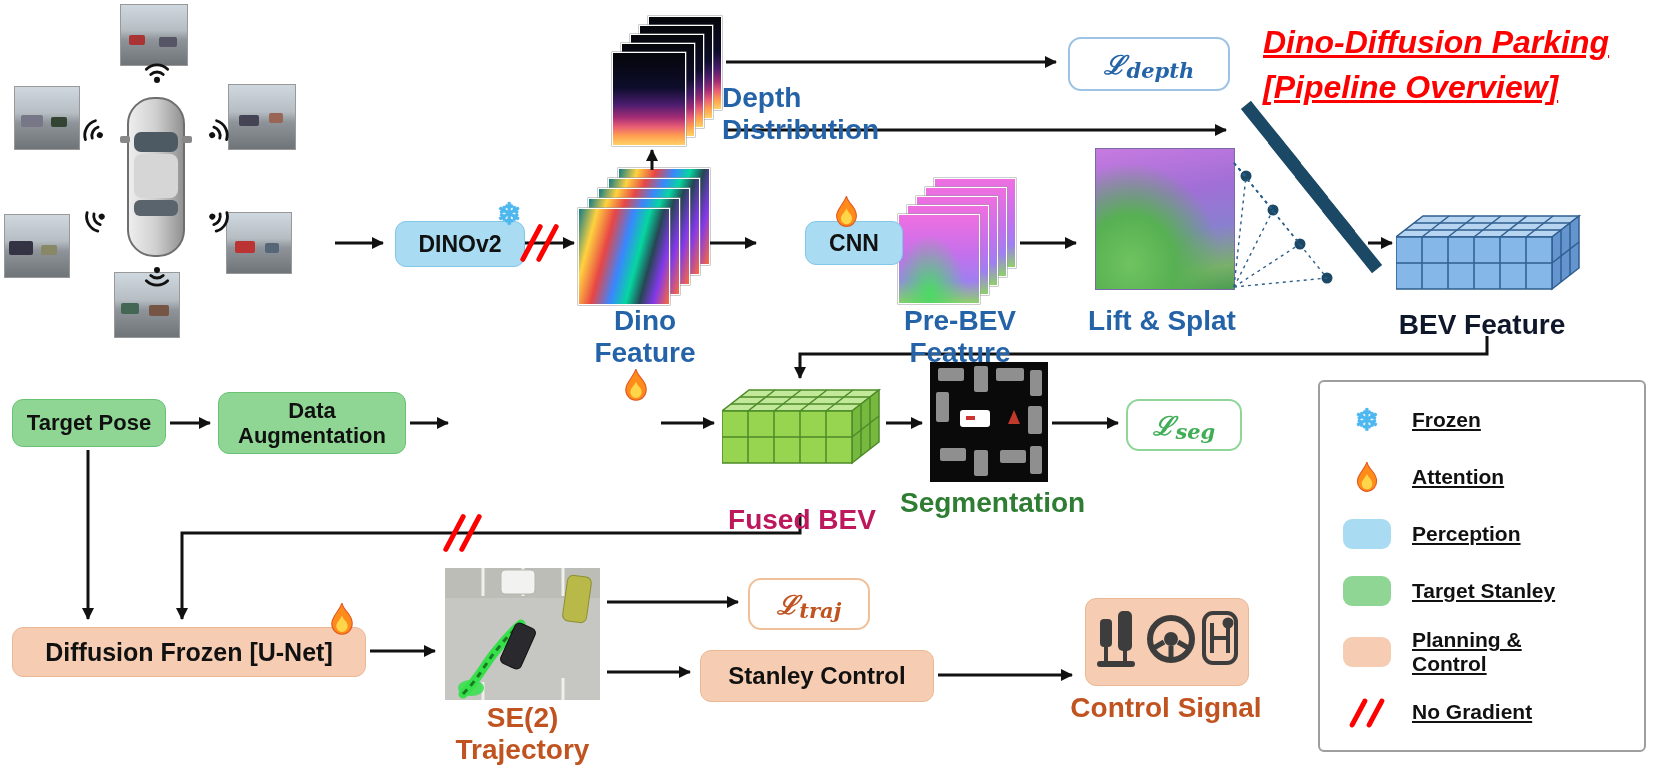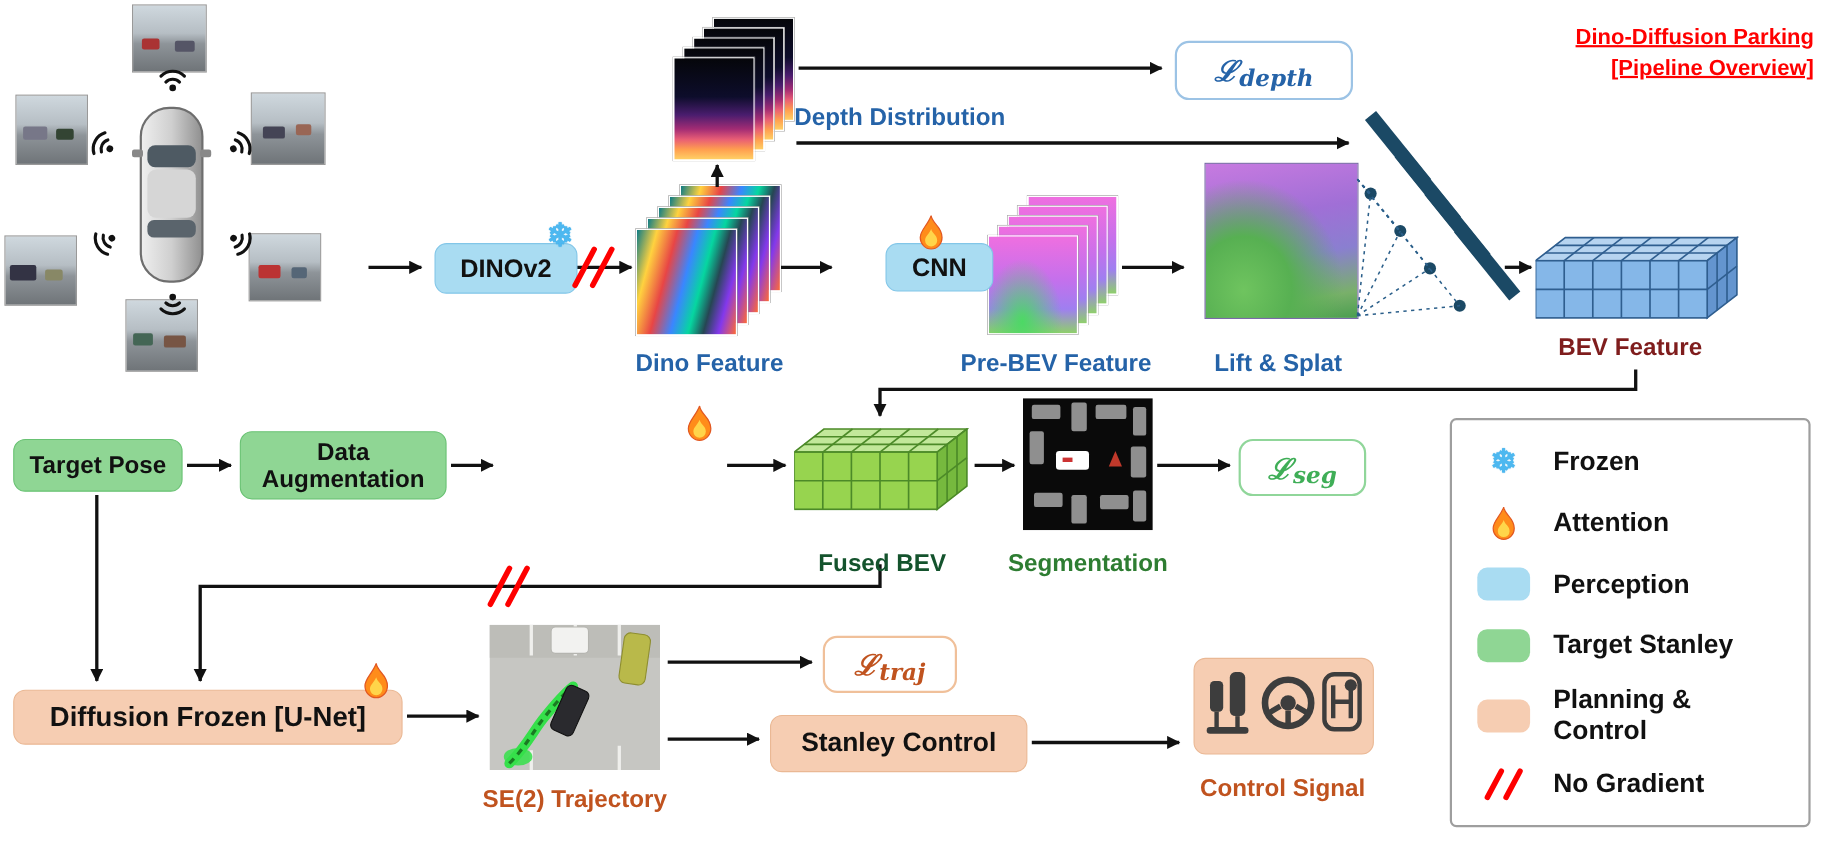--- a/index.html
+++ b/index.html
@@ -10,21 +10,21 @@
   .node{position:absolute;display:flex;align-items:center;justify-content:center;
         font-weight:bold;border-radius:11px;text-align:center;z-index:10;line-height:1.15;}
   .blue{background:#a9dcf2;border:1px solid #82c6e8;}
   .green{background:#8fd694;border:1px solid #69c273;}
   .peach{background:#f6cdb2;border:1px solid #ecb astfel;}
   .peach{background:#f6cdb2;border:1px solid #eab894;}
   .loss{position:absolute;background:#fff;border-radius:13px;display:flex;align-items:center;
         justify-content:center;font-family:"DejaVu Serif",serif;font-style:italic;font-weight:bold;
         font-size:26px;z-index:10;}
   .loss sub{font-size:21px;transform:translateY(6px);margin-left:1px;}
-  .lbl{position:absolute;font-weight:bold;font-size:22px;text-align:center;z-index:11;margin-top:12px;}
+  .lbl{position:absolute;font-weight:bold;font-size:28px;text-align:center;z-index:11;}
   .stack{position:absolute;z-index:4;}
   .stack .layer{position:absolute;border:1.5px solid #fff;box-shadow:0 0 0 0.5px #999;}
   .dino .layer{width:90px;height:95px;
     background:linear-gradient(105deg,#0e7c86 0%,#ffd23f 16%,#e84545 32%,#3a86ff 48%,#06d6a0 62%,#264653 74%,#8338ec 86%,#ff6b35 100%);}
   .dino .layer:nth-child(1){left:40px;top:0;}
   .dino .layer:nth-child(2){left:30px;top:10px;}
   .dino .layer:nth-child(3){left:20px;top:20px;}
   .dino .layer:nth-child(4){left:10px;top:30px;}
   .dino .layer:nth-child(5){left:0;top:40px;}
   .depth .layer{width:72px;height:92px;
@@ -51,24 +51,24 @@
   .camimg .car1,.camimg .car2{position:absolute;border-radius:2px;}
   .slash{position:absolute;width:5px;border-radius:3px;background:#fe0000;transform:rotate(28deg);z-index:15;}
   .flameicon{z-index:16;}
   .snow{position:absolute;color:#4db8f0;font-size:29px;font-weight:bold;z-index:16;
         text-shadow:0 0 1px #2a9fe0;}
   #legend{position:absolute;left:1318px;top:380px;width:328px;height:372px;background:#fff;
           border:2.5px solid #9e9e9e;border-radius:6px;z-index:10;display:flex;flex-direction:column;
           justify-content:space-around;padding:10px 0 10px 18px;box-sizing:border-box;}
   .lrow{display:flex;align-items:center;gap:16px;}
   .lrow .ic{width:58px;display:flex;align-items:center;justify-content:center;position:relative;height:40px;}
-  .lrow .tx{font-weight:bold;font-size:24px;width:180px;line-height:1.15;}
+  .lrow .tx{font-weight:bold;font-size:21px;width:180px;line-height:1.15;text-decoration:underline;}
   .swatch{width:48px;height:30px;border-radius:9px;}
-  #title{position:absolute;right:10px;top:20px;width:386px;text-align:right;z-index:11;
-         color:#ff0000;font-weight:bold;font-size:20px;line-height:1.4;}
+  #title{position:absolute;right:10px;top:20px;width:386px;text-align:left;z-index:11;
+         color:#ff0000;font-weight:bold;font-style:italic;font-size:32px;line-height:1.4;}
   #title div{text-decoration:underline;}
 </style>
 </head>
 <body>
 
 <div id="canvas">
 
   <svg width="0" height="0" style="position:absolute">
     <defs>
       <symbol id="flame" viewBox="0 0 24 30">
@@ -248,21 +248,21 @@
       <line x1="78" y1="47" x2="105" y2="26"></line>
         <line x1="104" y1="47" x2="131" y2="26"></line>
       <line x1="130" y1="47" x2="157" y2="26"></line>
       <line x1="9" y1="40" x2="165" y2="40"></line>
         <line x1="18" y1="33" x2="174" y2="33"></line>
       <line x1="165" y1="40" x2="165" y2="92"></line>
         <line x1="174" y1="33" x2="174" y2="85"></line>
       <line x1="156" y1="73" x2="183" y2="52"></line>
     </g>
   </svg>
-  <div class="lbl" style="left:1392px;top:291px;width:180px;color:#7f1d1d">BEV Feature</div>
+  <div class="lbl" style="left:1392px;top:309px;width:180px;color:#0f172a">BEV Feature</div>
 
   <div class="node blue" style="left:395px;top:221px;width:128px;height:44px;font-size:23px">DINOv2</div>
   <div class="snow" style="left:497px;top:197px">❄</div>
   <div class="slash" style="left:529px;top:222px;height:42px"></div>
   <div class="slash" style="left:545px;top:222px;height:42px"></div>
 
   <div class="node blue" style="left:805px;top:221px;width:96px;height:42px;font-size:23px">CNN</div>
   <svg class="abs flameicon" style="left:833px;top:195px" width="27" height="33">
       <use href="#flame"></use>
     </svg>
@@ -292,21 +292,21 @@
         <line x1="52" y1="22" x2="79" y2="1"></line>
       <line x1="78" y1="22" x2="105" y2="1"></line>
         <line x1="104" y1="22" x2="131" y2="1"></line>
       <line x1="9" y1="15" x2="139" y2="15"></line>
         <line x1="18" y1="8" x2="148" y2="8"></line>
       <line x1="139" y1="15" x2="139" y2="67"></line>
         <line x1="148" y1="8" x2="148" y2="60"></line>
       <line x1="130" y1="48" x2="157" y2="27"></line>
     </g>
   </svg>
-  <div class="lbl" style="left:722px;top:487px;width:160px;color:#14532d">Fused BEV</div>
+  <div class="lbl" style="left:722px;top:504px;width:160px;color:#be185d">Fused BEV</div>
 
   <svg class="abs" style="left:930px;top:362px;z-index:4" width="118" height="120">
     <rect width="118" height="120" fill="#0a0a0a"></rect>
     <g fill="#8f8f8f">
       <rect x="8" y="6" width="26" height="13" rx="2"></rect>
         <rect x="44" y="4" width="14" height="26" rx="2"></rect>
       <rect x="66" y="6" width="28" height="13" rx="2"></rect>
         <rect x="100" y="8" width="12" height="26" rx="2"></rect>
       <rect x="6" y="30" width="13" height="30" rx="2"></rect>
         <rect x="98" y="44" width="14" height="28" rx="2"></rect>

